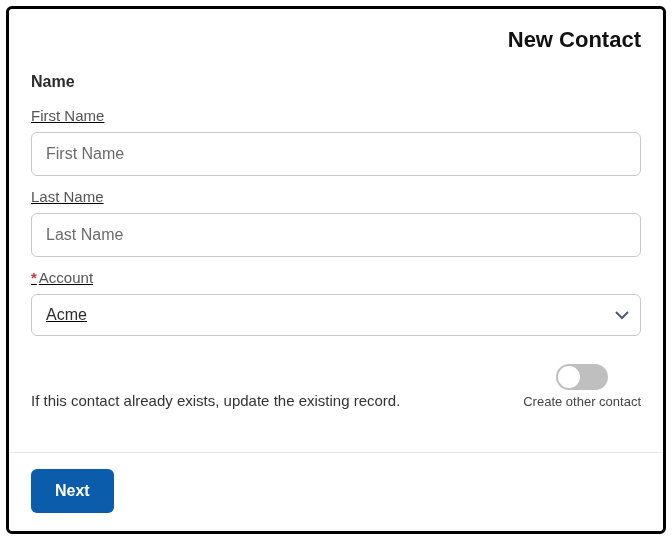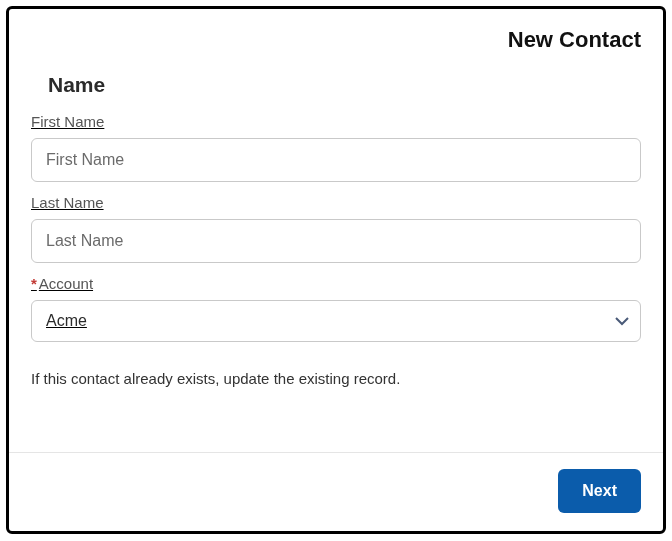--- a/index.html
+++ b/index.html
@@ -28,25 +28,24 @@
       flex: 1;
     }
     .dialog-title {
       font-size: 22px;
       font-weight: 700;
       color: #111;
       margin-bottom: 20px;
       text-align: right;
     }
     .section-label {
-      font-size: 21px;
+      font-size: 16px;
       font-weight: 700;
       color: #2b2b2b;
       margin-bottom: 16px;
-      margin-left: 17px;
     }
     .field {
       margin-bottom: 12px;
       text-decoration: underline;
     }
     .field-label {
       display: block;
       font-size: 15px;
       color: #555;
       margin-bottom: 8px;
@@ -133,21 +132,21 @@
     }
     .toggle-label {
       font-size: 13px;
       color: #444;
       white-space: nowrap;
     }
     .footer {
       border-top: 1px solid #e5e5e5;
       padding: 16px 22px 18px 22px;
       display: flex;
-      justify-content: flex-end;
+      justify-content: flex-start;
     }
     .primary-btn {
       background: #0b5cab;
       color: #fff;
       border: none;
       border-radius: 6px;
       height: 44px;
       padding: 0 24px;
       font-size: 16px;
       font-weight: 600;
@@ -185,20 +184,26 @@
         <span class="chevron">
           <svg width="14" height="10" viewBox="0 0 14 10">
             <path d="M1 2 L7 8 L13 2" fill="none" stroke="#4a5a78" stroke-width="2"></path>
           </svg>
         </span>
       </div>
     </div>
 
     <div class="toggle-row">
       <div class="helper-text">If this contact already exists, update the existing record.</div>
+      <div class="toggle-block">
+        <div class="toggle">
+          <div class="toggle-knob"></div>
+        </div>
+        <div class="toggle-label">Create other contact</div>
+      </div>
     </div>
 
   </div>
 
   <div class="footer">
     <button class="primary-btn">Next</button>
   </div>
 </div>
 
 </body></html>

